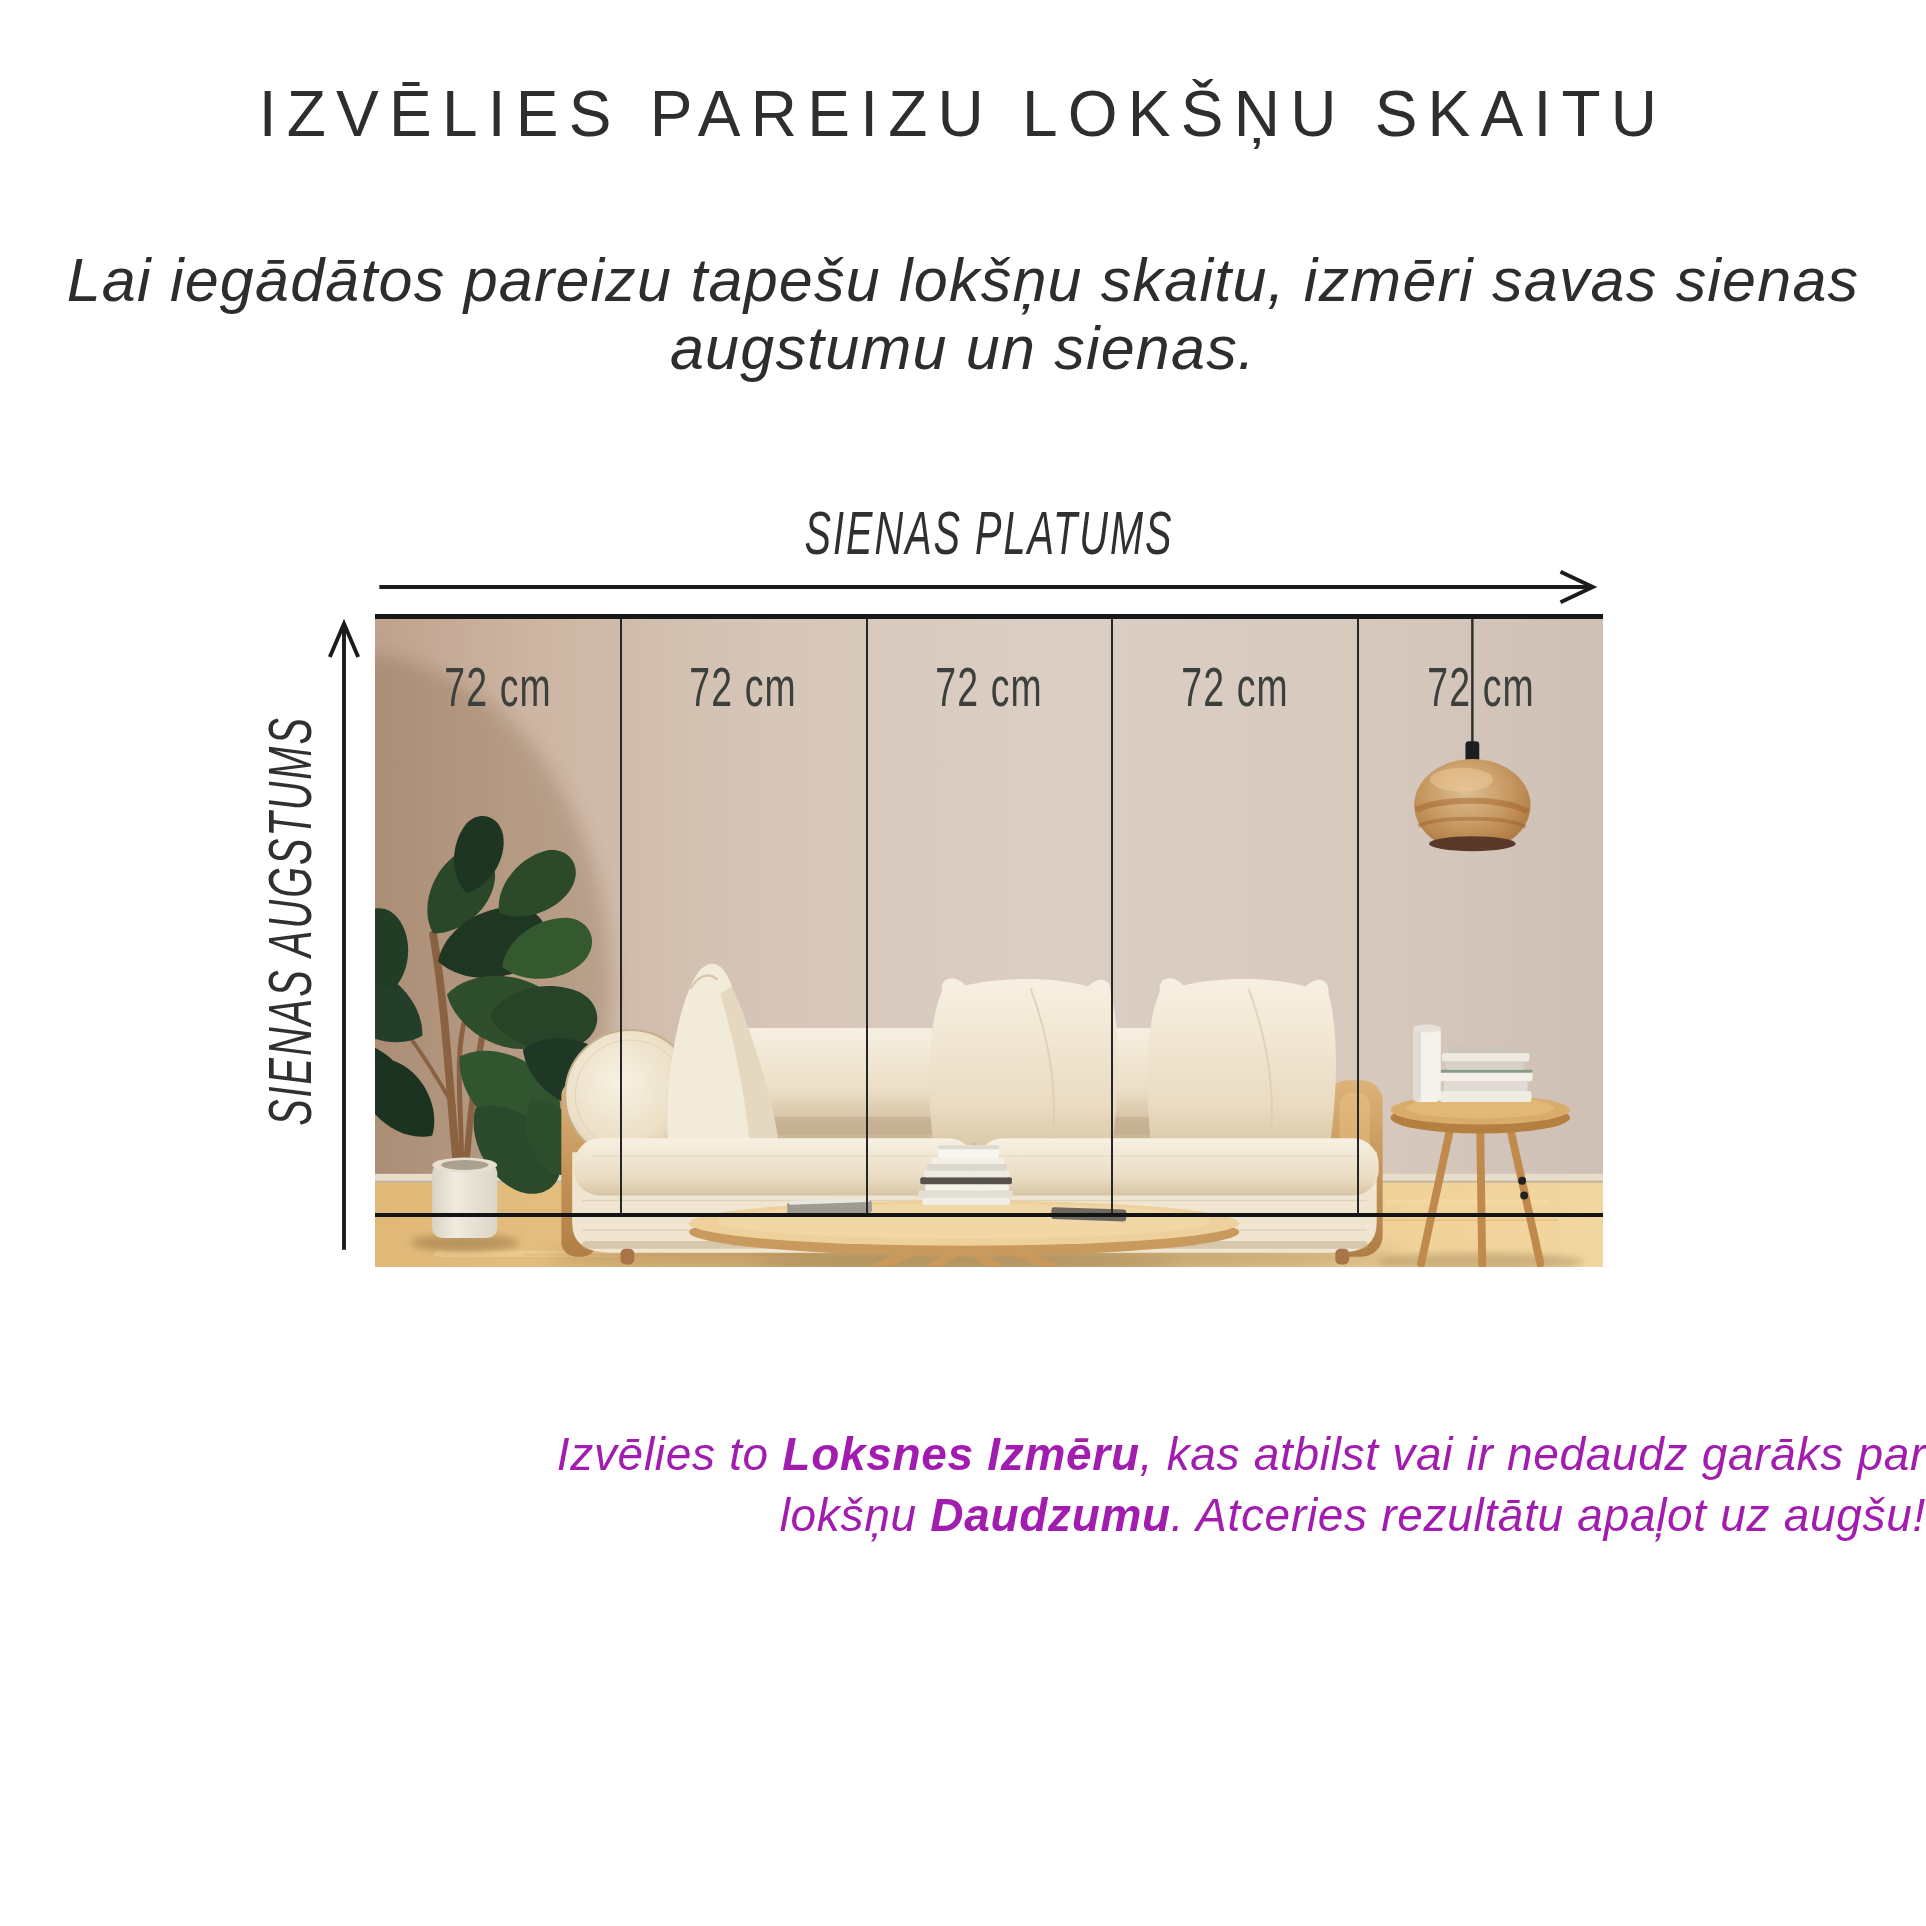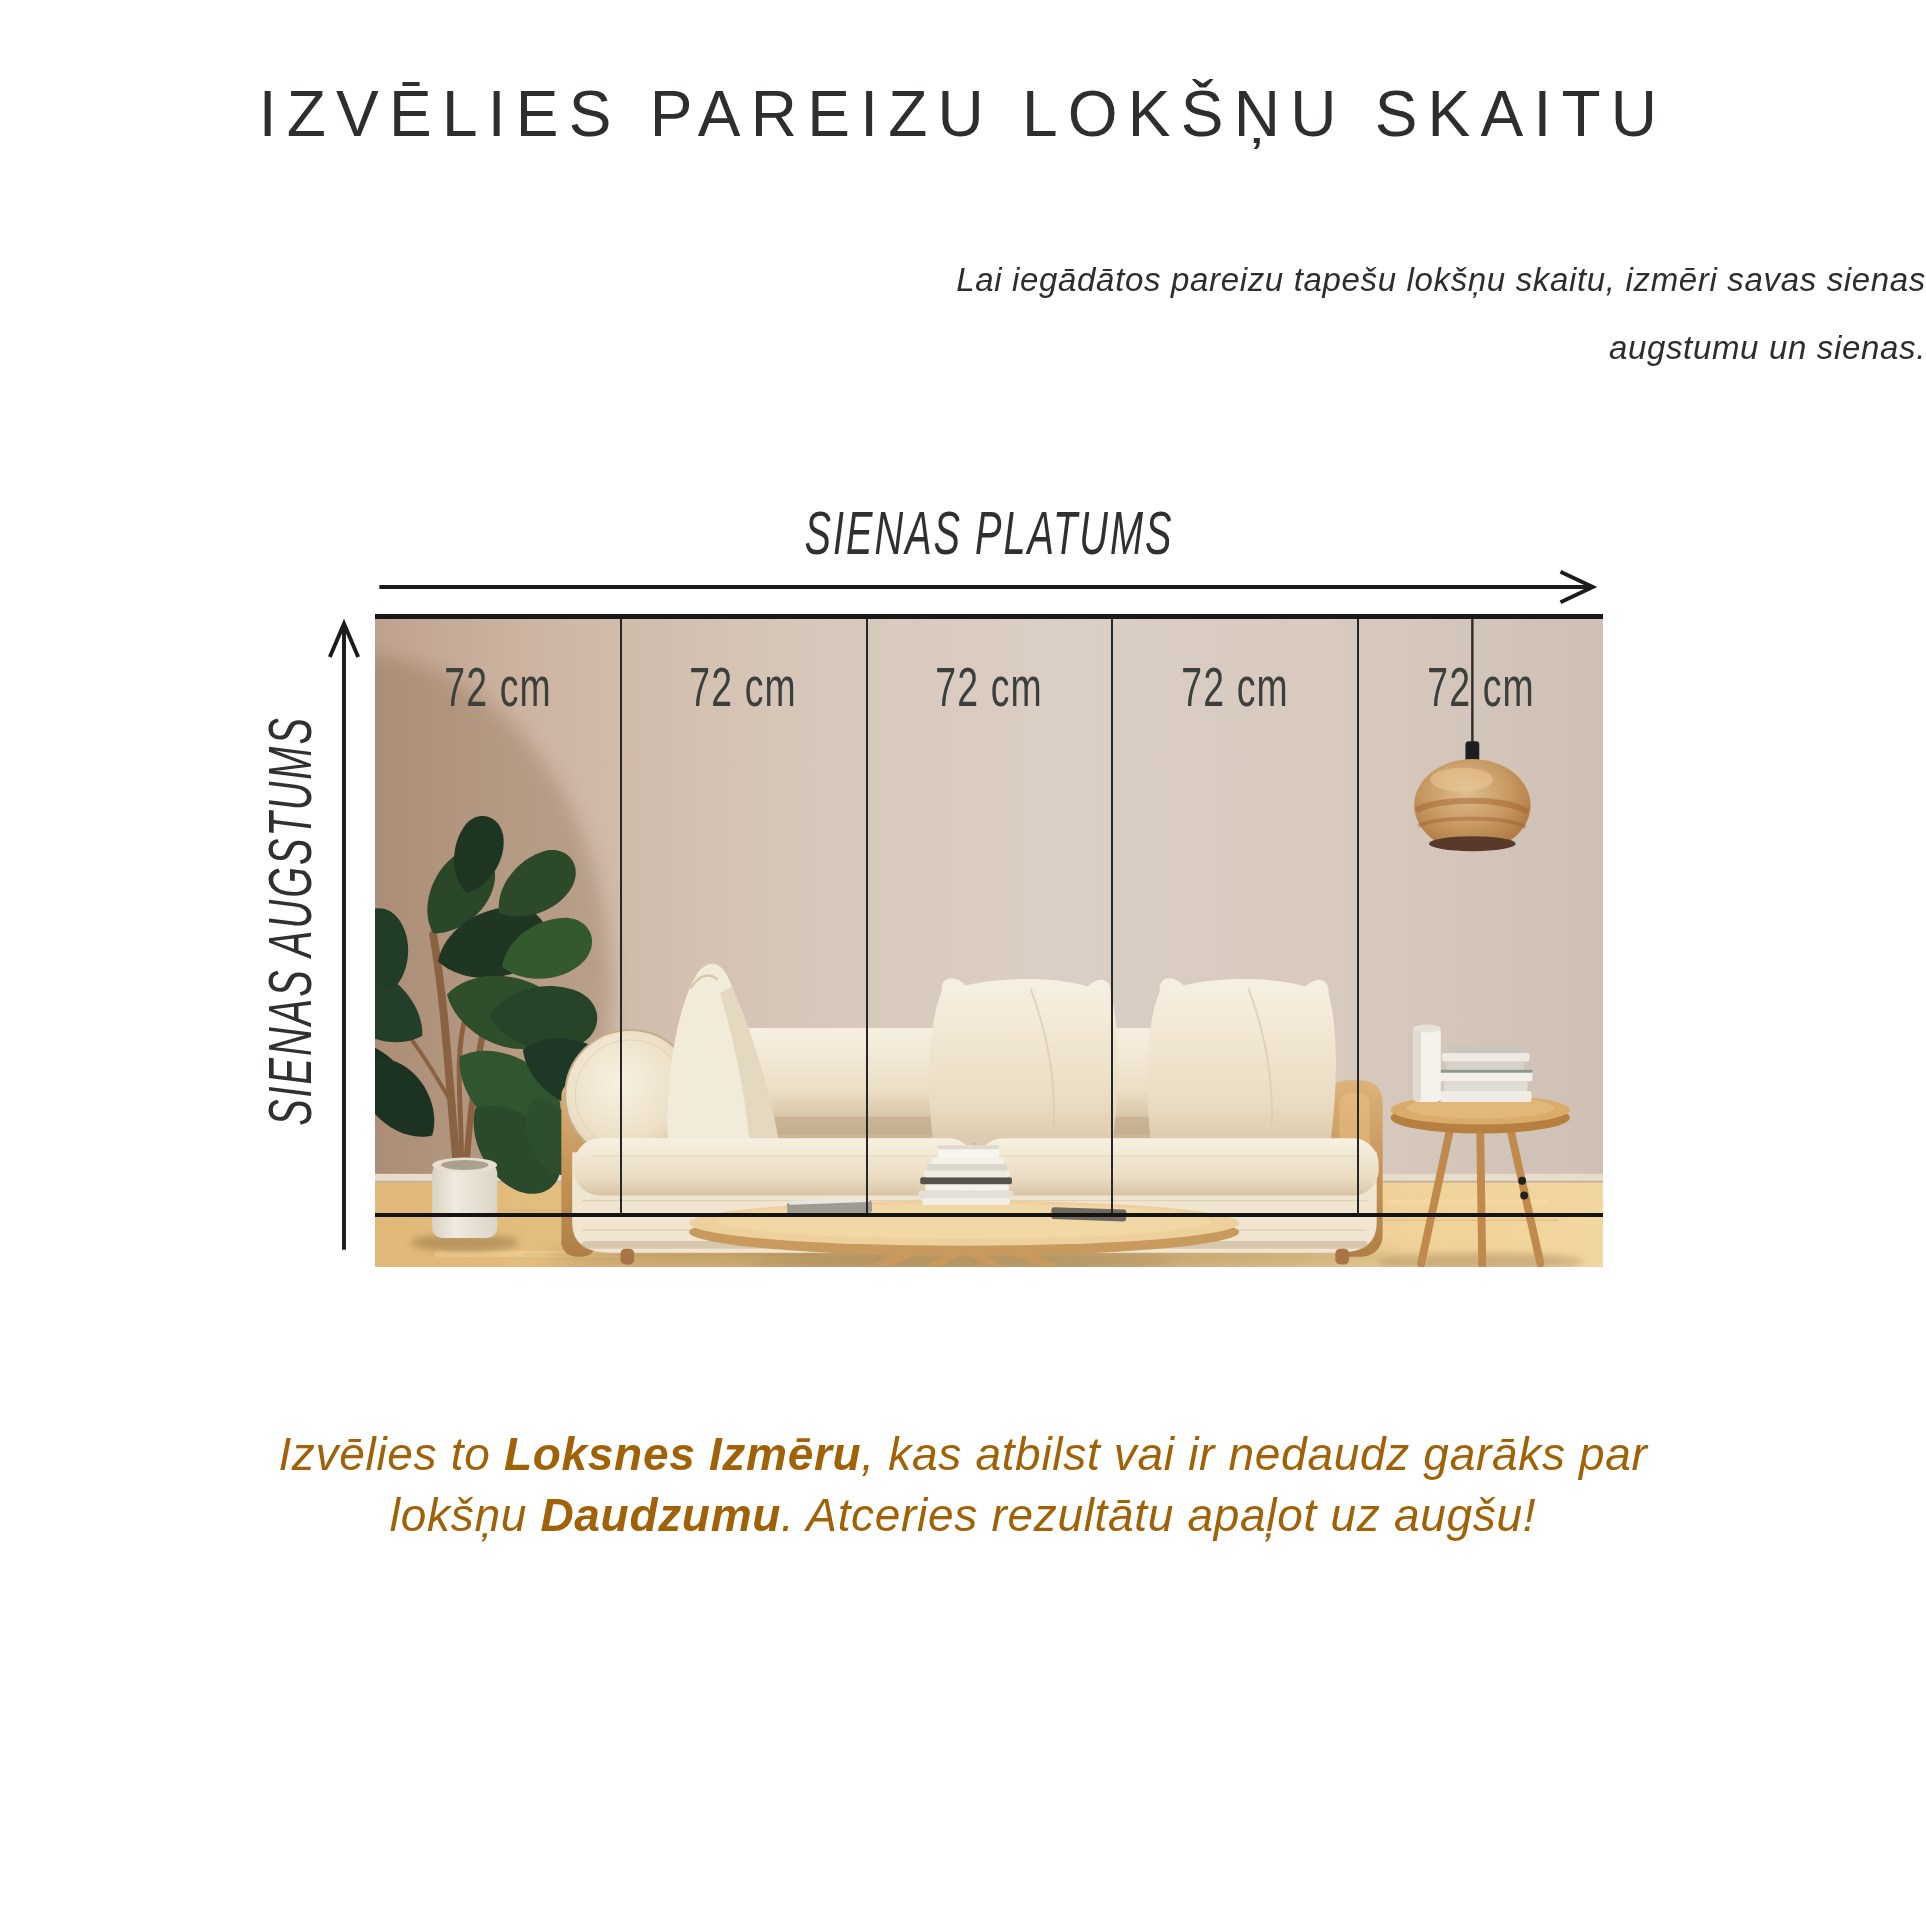--- a/index.html
+++ b/index.html
@@ -1,23 +1,23 @@
 <!DOCTYPE html>
 <html style="font-size:8px"><head>
 <meta charset="utf-8">
 <style>
   html,body{margin:0;padding:0;background:#ffffff;}
   .canvas{position:relative;width:1926px;height:1926px;background:#ffffff;overflow:hidden;
           font-family:"Liberation Sans", sans-serif;color:#262626;border-radius:20px;}
   .title{position:absolute;top:77px;left:0;width:100%;text-align:center;
          font-size:64px;font-weight:500;letter-spacing:0.16em;color:#2d2f2e;white-space:nowrap;}
-  .subtitle{position:absolute;top:246px;left:0;width:100%;text-align:right;
-            font-style:italic;font-size:33px;line-height:68px;color:#2c2e2d;letter-spacing:0.02em;}
-  .instructions{position:absolute;top:1424px;left:0;width:100%;text-align:center;
-            font-style:italic;font-size:46px;line-height:61px;color:#a16207;letter-spacing:0.015em;}
+  .subtitle{position:absolute;top:246px;left:0;width:100%;text-align:center;
+            font-style:italic;font-size:61px;line-height:68px;color:#2c2e2d;letter-spacing:0.02em;}
+  .instructions{position:absolute;top:1424px;left:0;width:100%;text-align:right;
+            font-style:italic;font-size:46px;line-height:61px;color:#a21caf;letter-spacing:0.015em;}
   .instructions b{font-weight:700;}
   .footer{position:absolute;top:1796px;left:0;width:100%;text-align:center;
           font-size:32px;line-height:53px;color:#141414;letter-spacing:0.06em;font-weight:400;}
   .axis-label{position:absolute;font-style:italic;font-size:62px;color:#2f312f;white-space:nowrap;
               letter-spacing:0.05em;}
   .width-label{left:989px;top:532px;transform:translate(-50%,-50%) scaleX(0.64);}
   .height-label{left:289px;top:921px;transform:translate(-50%,-50%) rotate(-90deg) scaleX(0.64);}
   .arrow-svg{position:absolute;}
   .photo{position:absolute;left:375px;top:614px;width:1228px;height:653px;overflow:hidden;background:#22c55e;}
   .scene{position:absolute;left:0;top:0;width:1228px;height:653px;}

